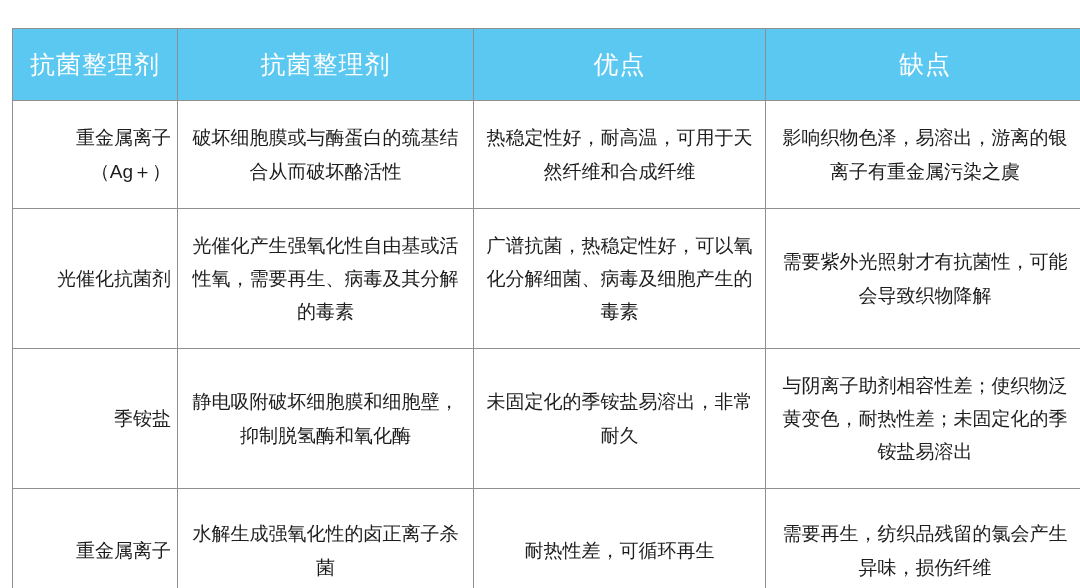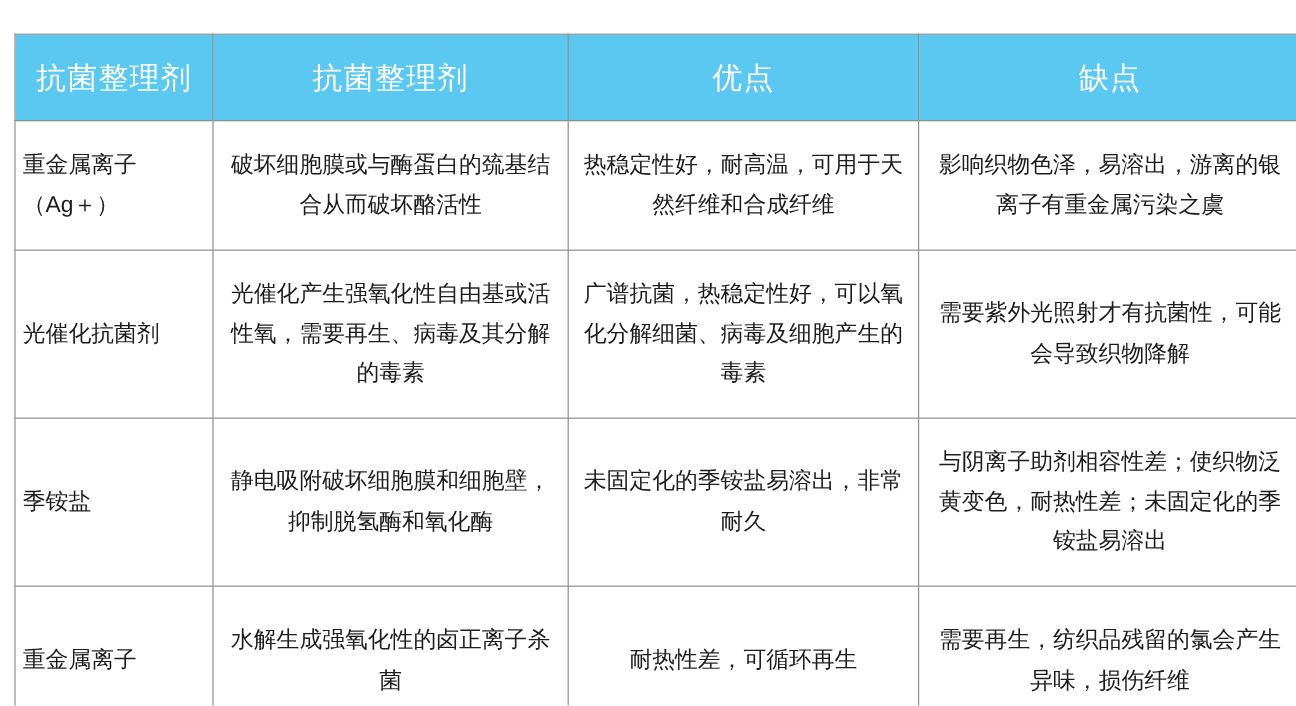--- a/index.html
+++ b/index.html
@@ -40,21 +40,21 @@
     height: 72px;
     letter-spacing: 1px;
   }
   tbody td {
     font-size: 19px;
     line-height: 1.75;
     padding: 10px 10px 10px 10px;
     color: #1c1c1c;
   }
   tbody td.col-agent {
-    text-align: left;
+    text-align: right;
     padding-left: 6px;
     padding-right: 6px;
   }
   tbody td.col-text {
     text-align: center;
   }
   col.c1 { width: 165px; }
   col.c2 { width: 296px; }
   col.c3 { width: 292px; }
   col.c4 { width: 319px; }

